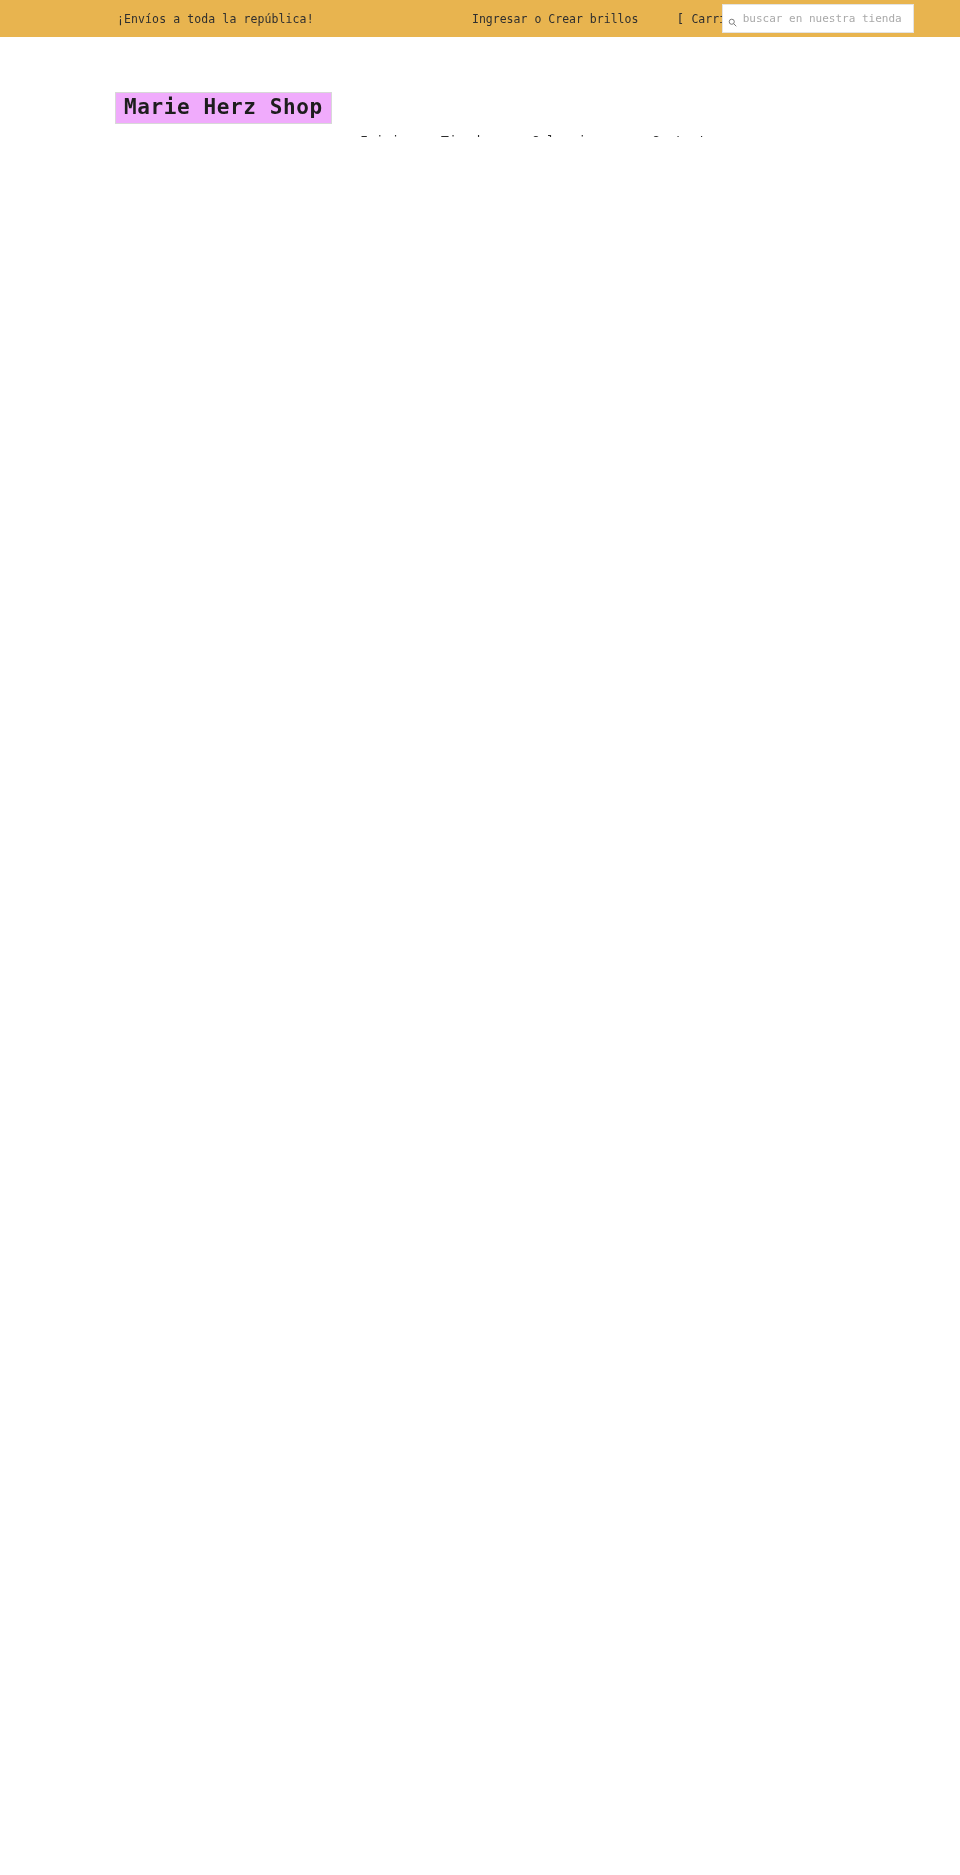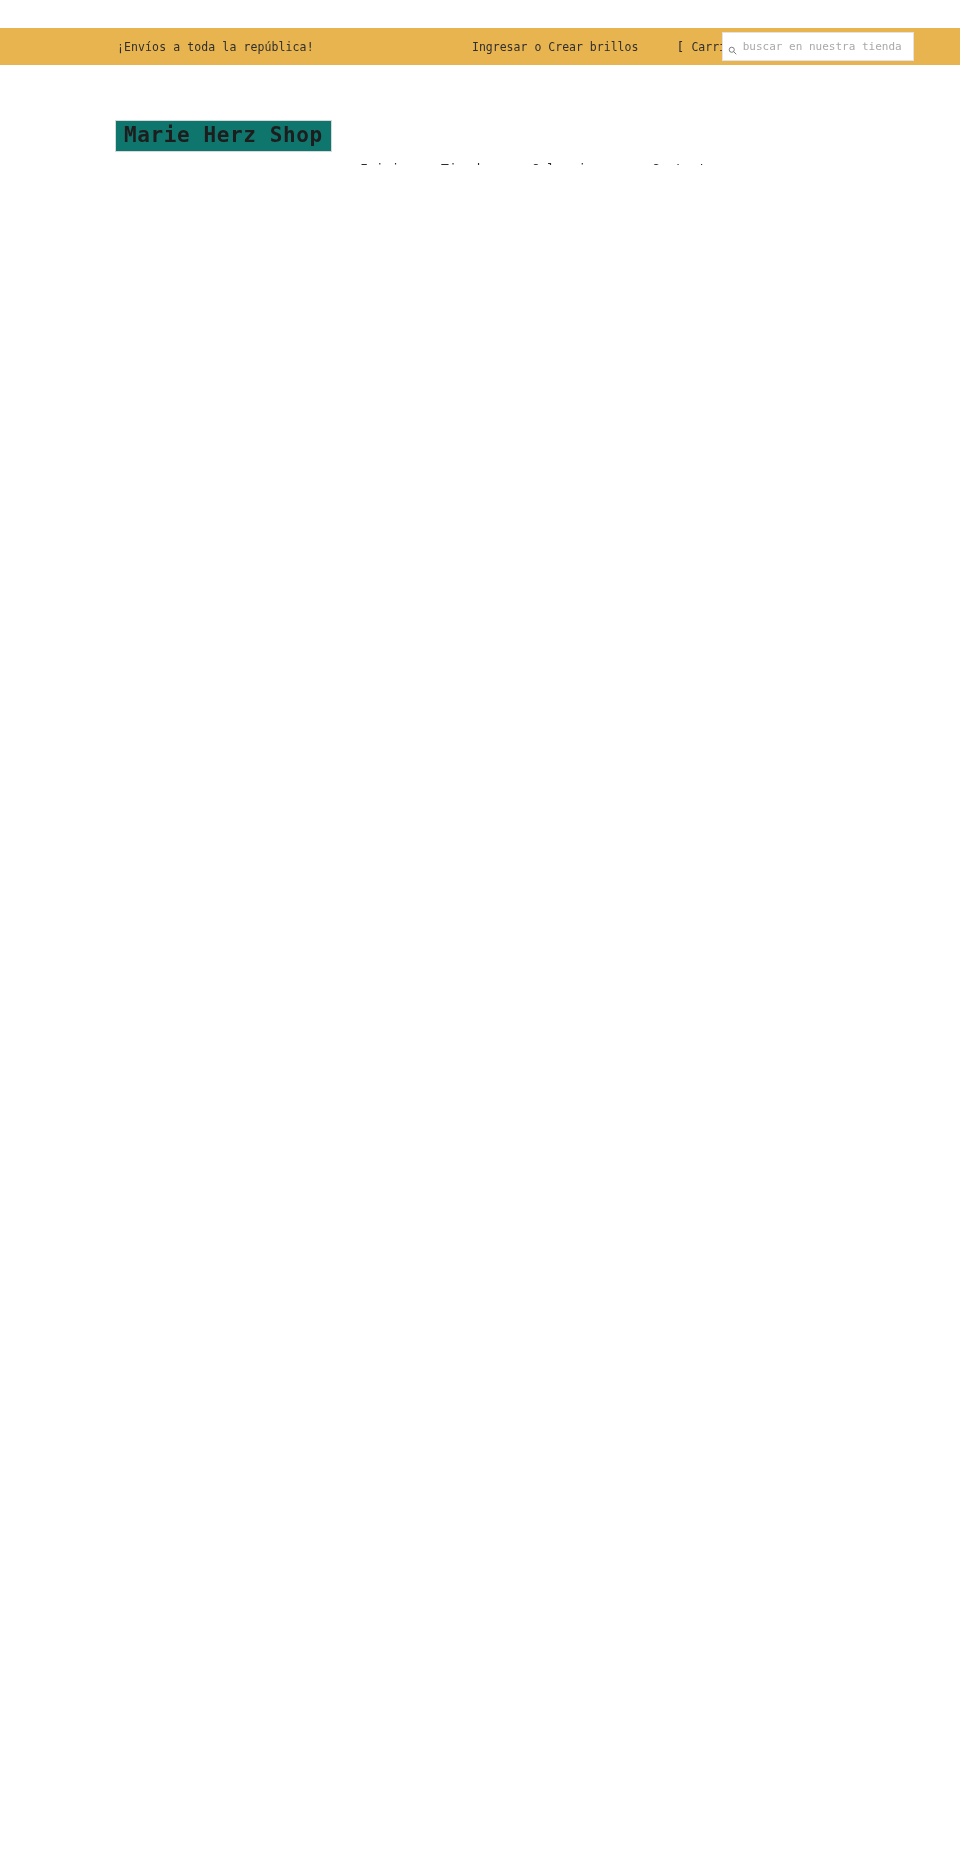--- a/index.html
+++ b/index.html
@@ -18,21 +18,20 @@
   }
 
   
   .announcement-bar {
     background: #e8b44f;
     height: 37px;
     display: flex;
     align-items: center;
     position: relative;
     width: 100%;
-    margin-top: 28px;
   }
   .announce-inner {
     width: 960px;
     margin: 0 auto;
     display: flex;
     align-items: center;
     position: relative;
     height: 37px;
   }
   .announce-text {
@@ -129,21 +128,21 @@
     left: 115px;
     top: 55px;
     border: 1px solid #d8d8d8;
     padding: 2px 8px 4px 8px;
     font-size: 21px;
     font-weight: bold;
     letter-spacing: .6px;
     color: #1d1d1d;
     line-height: 1.15;
     cursor: pointer;
-    background: #0f766e;
+    background: #f0abfc;
   }
   .main-nav {
     position: absolute;
     right: 246px;
     top: 96px;
     display: flex;
     align-items: center;
     gap: 34px;
   }
   .nav-item {

